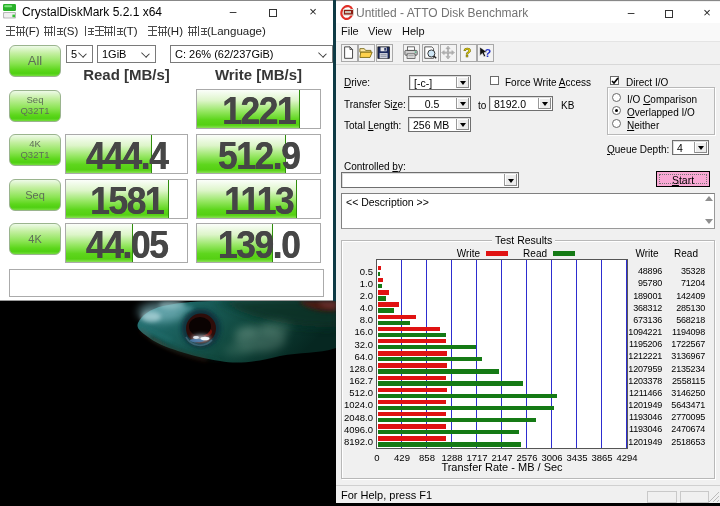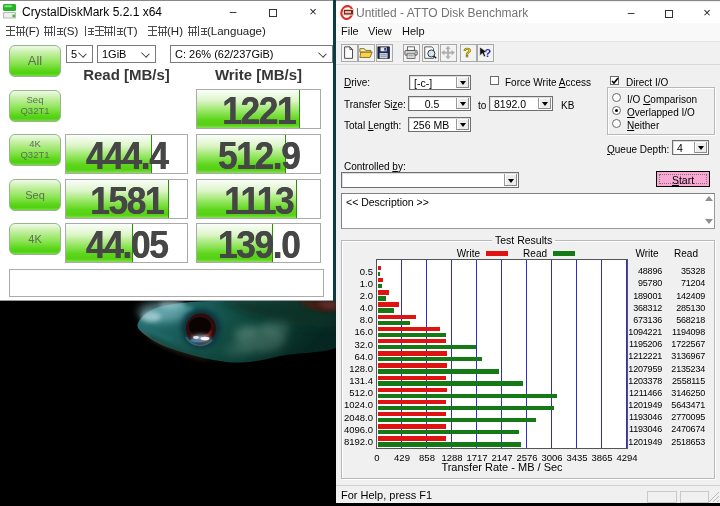--- a/index.html
+++ b/index.html
@@ -395,21 +395,21 @@
     </svg>
  <div class="rlab" style="left:-3px;top:264.5px">0.5</div>
     <div class="rlab" style="left:-3px;top:276.7px">1.0</div>
     <div class="rlab" style="left:-3px;top:288.8px">2.0</div>
     <div class="rlab" style="left:-3px;top:301.0px">4.0</div>
     <div class="rlab" style="left:-3px;top:313.2px">8.0</div>
     <div class="rlab" style="left:-3px;top:325.4px">16.0</div>
     <div class="rlab" style="left:-3px;top:337.5px">32.0</div>
     <div class="rlab" style="left:-3px;top:349.7px">64.0</div>
     <div class="rlab" style="left:-3px;top:361.9px">128.0</div>
-    <div class="rlab" style="left:-3px;top:374.0px">131.4</div>
+    <div class="rlab" style="left:-3px;top:374.0px">162.7</div>
     <div class="rlab" style="left:-3px;top:386.2px">512.0</div>
     <div class="rlab" style="left:-3px;top:398.4px">1024.0</div>
     <div class="rlab" style="left:-3px;top:410.5px">2048.0</div>
     <div class="rlab" style="left:-3px;top:422.7px">4096.0</div>
     <div class="rlab" style="left:-3px;top:434.9px">8192.0</div>
  <div class="num" style="left:274px;top:265.2px">48896</div>
     <div class="num" style="left:317px;top:265.2px">35328</div>
     <div class="num" style="left:274px;top:277.4px">95780</div>
     <div class="num" style="left:317px;top:277.4px">71204</div>
     <div class="num" style="left:274px;top:289.5px">189001</div>

